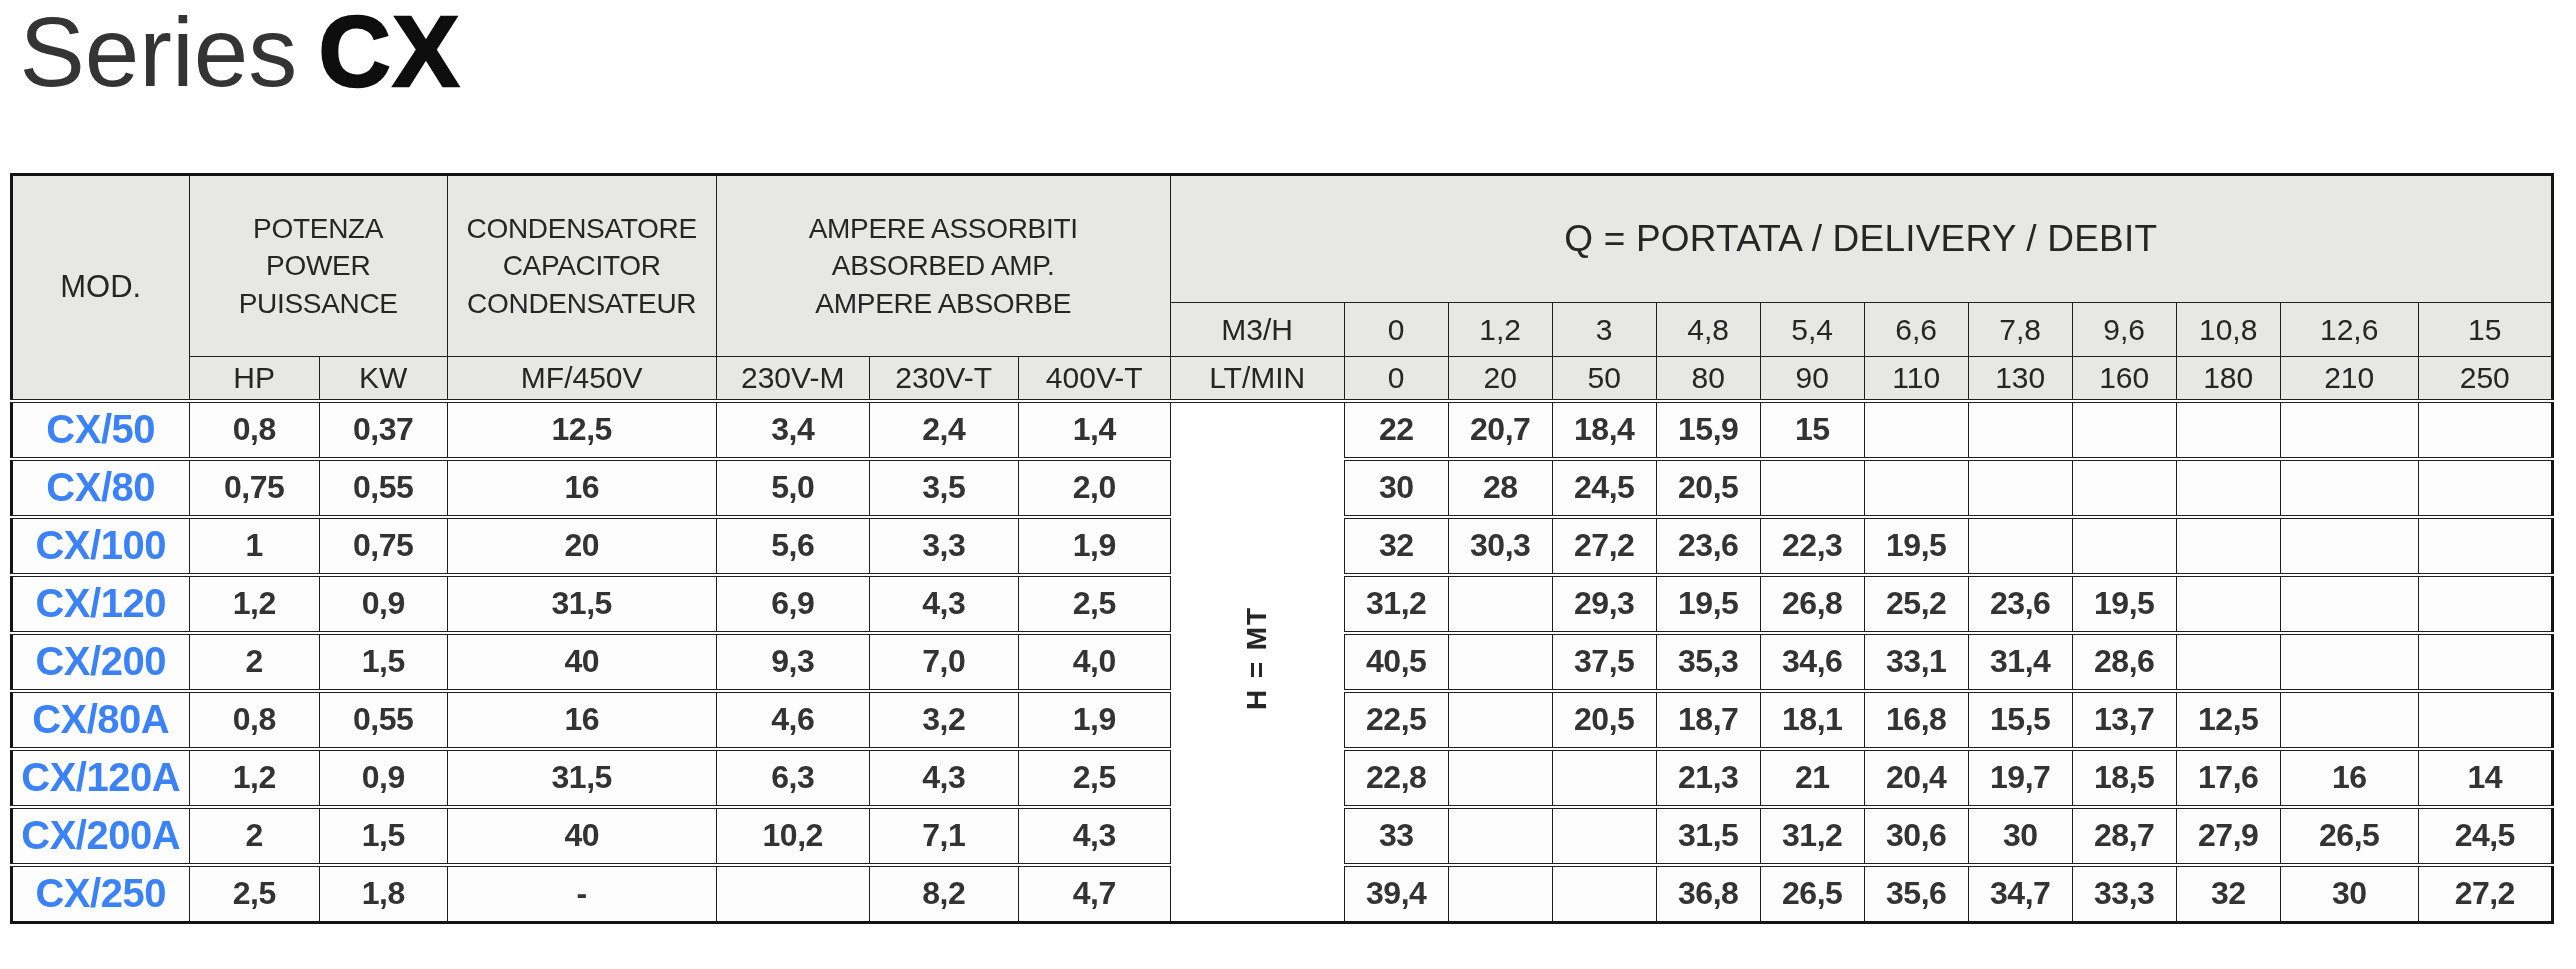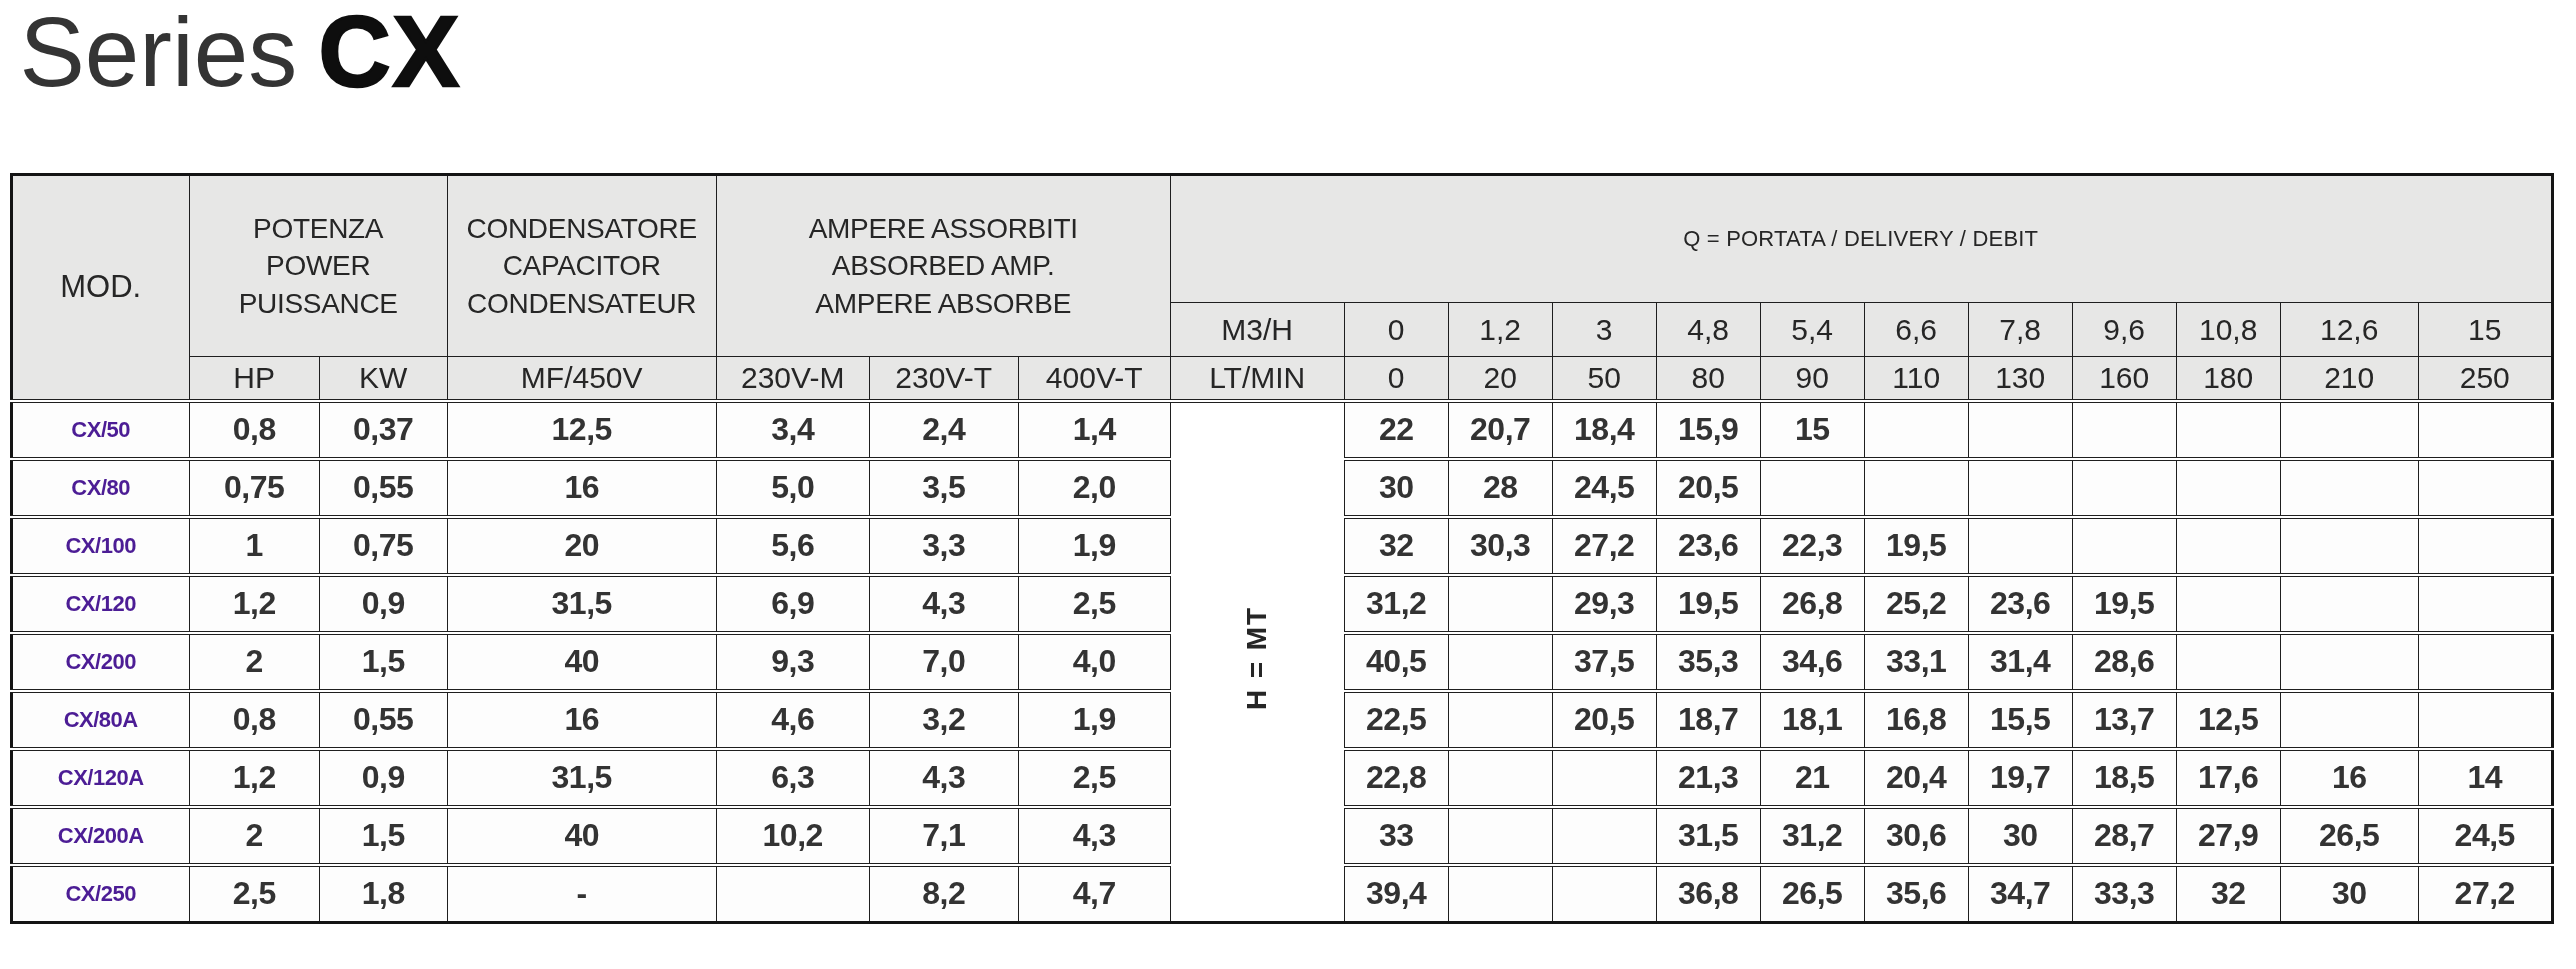--- a/index.html
+++ b/index.html
@@ -15,30 +15,30 @@
               -webkit-text-stroke:2.4px #0e0e0e;letter-spacing:1.9px;}
 
   
   table.spec{position:absolute;left:9.7px;top:173px;width:2538px;
              border-collapse:collapse;table-layout:fixed;
              border:3.9px solid #141414;}
   th,td{border:1.9px solid #1f1f1f;text-align:center;vertical-align:middle;
         padding:0;overflow:hidden;color:#262626;}
   thead th{background:#e7e7e6;font-weight:400;}
   .grp{font-size:28px;line-height:1.34;white-space:pre-line;letter-spacing:-0.3px;}
-  .qgrp{font-size:22px;letter-spacing:0.2px;}
+  .qgrp{font-size:37px;letter-spacing:0.2px;}
   .hdr-mod{font-size:31px;}
   .unit{font-size:30px;}
   .flowv{font-size:30px;}
   thead tr.r2 th{border-bottom:1.9px solid #1f1f1f;}
   thead tr.r3 th{border-bottom:2.9px solid #1f1f1f;}
 
   tbody td{background:#fdfdfd;font-weight:700;font-size:32px;color:#333333;
            border-top:4.8px double #1f1f1f;letter-spacing:-0.5px;}
-  tbody td.modc{font-size:22px;color:#4c1d95;}
+  tbody td.modc{font-size:40px;color:#3b82f6;}
   td.hmt{background:#ffffff;}
   .vert{writing-mode:vertical-rl;transform:rotate(180deg);
         font-weight:700;font-size:28px;color:#262626;letter-spacing:1.9px;
         display:inline-block;}
 
   tr.hr1{height:128px;}
   tr.r2{height:54px;}
   tr.r3{height:44px;}
   tbody tr{height:58px;}
 </style>

